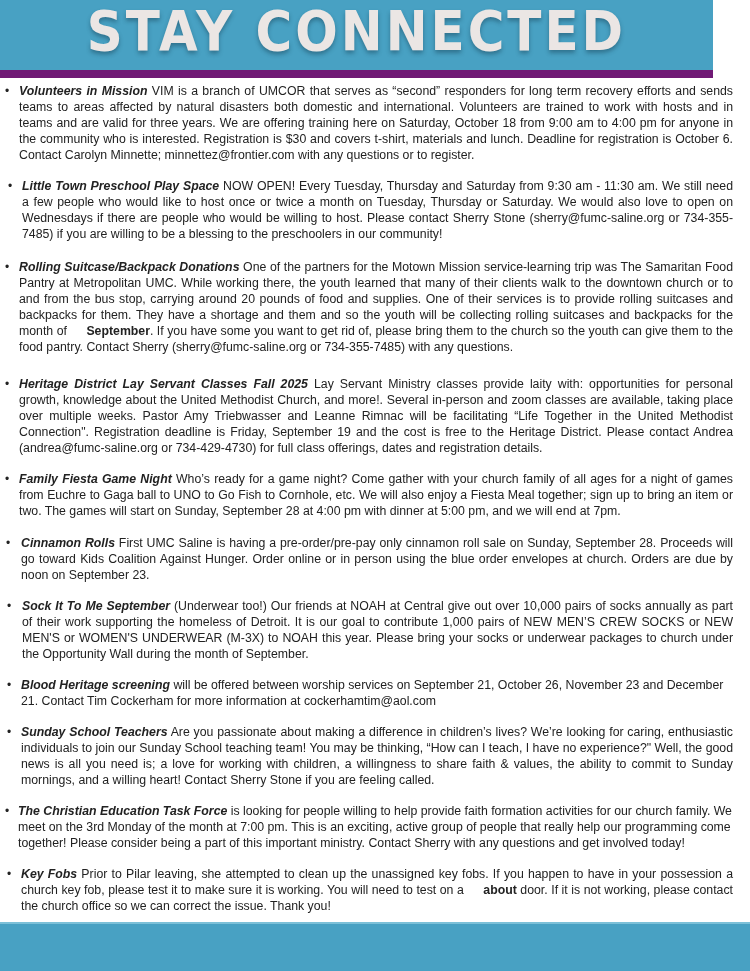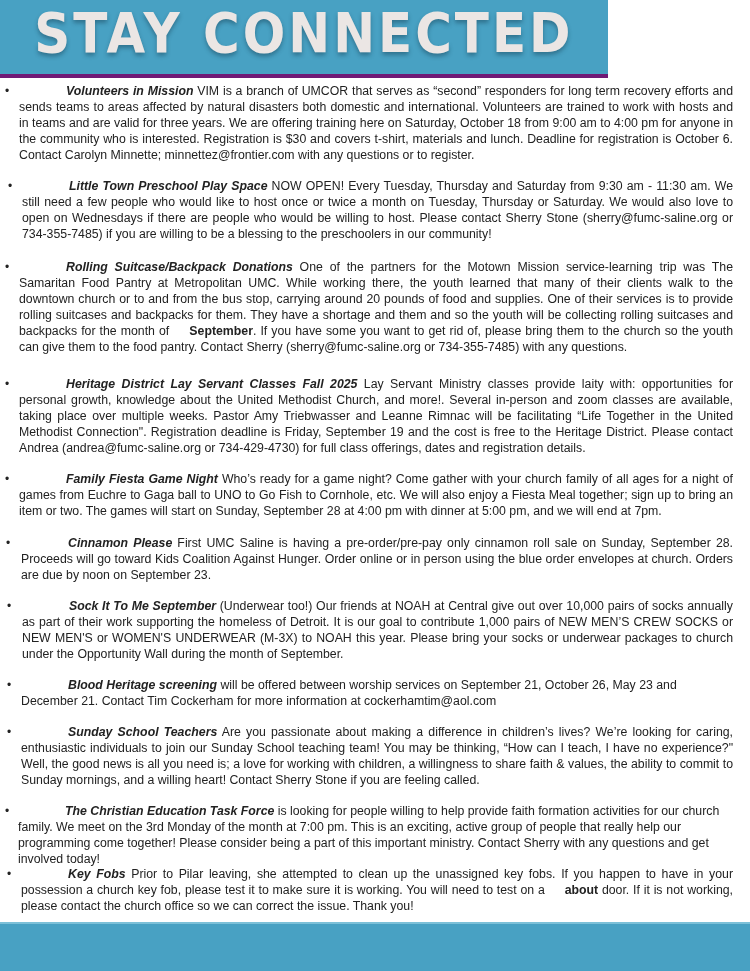--- a/index.html
+++ b/index.html
@@ -1,21 +1,21 @@
 <!DOCTYPE html>
 <html><head>
 <meta charset="utf-8">
 <style>
   * { box-sizing: border-box; margin: 0; padding: 0; }
   html, body { width: 750px; height: 971px; background: #ffffff; overflow: hidden; }
   body { font-family: "Liberation Sans", sans-serif; color: #222222; position: relative; }
   .banner {
-    position: absolute; left: 0; top: 0; width: 608px; height: 78px;
+    position: absolute; left: 0; top: 0; width: 713px; height: 78px;
     background: #48a1c3;
-    border-bottom: 4px solid #701a75;
+    border-bottom: 8px solid #701a75;
     display: flex; align-items: center; justify-content: center;
   }
   .banner-title {
     font-family: "DejaVu Sans", sans-serif;
     font-weight: bold;
     font-size: 50px;
     letter-spacing: 3px;
     color: #ebe6e4;
     transform: scaleY(1.12);
     text-shadow: 0 3px 4px rgba(20,60,80,0.45);
@@ -23,21 +23,21 @@
   }
   .item {
     position: absolute; left: 0; width: 750px;
     font-size: 12.3px; line-height: 16.1px;
     text-align: justify;
     padding-left: 19px; padding-right: 17px;
   }
   .item .bullet {
     position: absolute; left: 5px; top: 0; font-size: 12px;
   }
-  .item .lead { font-weight: bold; font-style: italic; margin-left: 47px; }
+  .item .lead { font-weight: bold; font-style: italic; }
   .item b { font-weight: bold; margin-left: 16px; }
   .footer {
     position: absolute; left: 0; top: 922px; width: 750px; height: 49px;
     background: #48a1c3;
     border-top: 2px solid #7cc0d8;
   }
 </style>
 </head>
 <body>
 
@@ -67,31 +67,31 @@
     <span class="lead">Heritage District Lay Servant Classes Fall 2025</span><span>  Lay Servant Ministry classes provide laity with: opportunities for personal growth, knowledge about the United Methodist Church, and more!.  Several in-person and zoom classes are available, taking place over multiple weeks.  Pastor Amy Triebwasser and Leanne Rimnac will be facilitating “Life Together in the United Methodist Connection".  Registration deadline is Friday, September 19 and the cost is free to the Heritage District.  Please contact Andrea (andrea@fumc-saline.org or 734-429-4730) for full class offerings, dates and registration details.</span>
   </div>
 
   <div class="item" style="top:471px;">
     <span class="bullet">•</span>
     <span class="lead">Family Fiesta Game Night</span><span> Who’s ready for a game night? Come gather with your church family of all ages for a night of games from Euchre to Gaga ball to UNO to Go Fish to Cornhole, etc. We will also enjoy a Fiesta Meal together; sign up to bring an item or two. The games will start on Sunday, September 28 at 4:00 pm with dinner at 5:00 pm, and we will end at 7pm.</span>
   </div>
 
   <div class="item" style="top:535px; padding-left:21px;">
     <span class="bullet" style="left:6px;">•</span>
-    <span class="lead">Cinnamon Please</span><span> First UMC Saline is having a pre-order/pre-pay only cinnamon roll sale on Sunday, September 28. Proceeds will go toward Kids Coalition Against Hunger. Order online or in person using the blue order envelopes at church. Orders are due by noon on September 23.</span>
+    <span class="lead">Cinnamon Rolls</span><span> First UMC Saline is having a pre-order/pre-pay only cinnamon roll sale on Sunday, September 28. Proceeds will go toward Kids Coalition Against Hunger. Order online or in person using the blue order envelopes at church. Orders are due by noon on September 23.</span>
   </div>
 
   <div class="item" style="top:598px; padding-left:22px;">
     <span class="bullet" style="left:7px;">•</span>
     <span class="lead">Sock It To Me September</span><span> (Underwear too!) Our friends at NOAH at Central give out over 10,000 pairs of socks annually as part of their work supporting the homeless of Detroit. It is our goal to contribute 1,000 pairs of NEW MEN’S CREW SOCKS or NEW MEN'S or WOMEN'S UNDERWEAR (M-3X) to NOAH this year. Please bring your socks or underwear packages to church under the Opportunity Wall during the month of September.</span>
   </div>
 
   <div class="item" style="top:677px; padding-left:21px; text-align:left;">
     <span class="bullet" style="left:7px;">•</span>
-    <span class="lead">Blood Heritage screening</span><span> will be offered between worship services on September 21, October 26, May 23 and December 21.  Contact Tim Cockerham for more information at cockerhamtim@aol.com</span>
+    <span class="lead">Blood Heritage screening</span><span> will be offered between worship services on September 21, October 26, November 23 and December 21.  Contact Tim Cockerham for more information at cockerhamtim@aol.com</span>
   </div>
 
   <div class="item" style="top:724px; padding-left:21px;">
     <span class="bullet" style="left:7px;">•</span>
     <span class="lead">Sunday School Teachers</span><span> Are you passionate about making a difference in children’s lives? We’re looking for caring, enthusiastic individuals to join our Sunday School teaching team! You may be thinking, “How can I teach, I have no experience?" Well, the good news is all you need is; a love for working with children, a willingness to share faith &amp; values, the ability to commit to Sunday mornings, and a willing heart! Contact Sherry Stone if you are feeling called.</span>
   </div>
 
   <div class="item" style="top:803px; padding-left:18px; text-align:left; padding-right:14px;">
     <span class="bullet" style="left:5px;">•</span>
     <span class="lead">The Christian Education Task Force</span><span> is looking for people willing to help provide faith formation activities for our church family. We meet on the 3rd Monday of the month at 7:00 pm. This is an exciting, active group of people that really help our programming come together! Please consider being a part of this important ministry. Contact Sherry with any questions and get involved today!</span>

